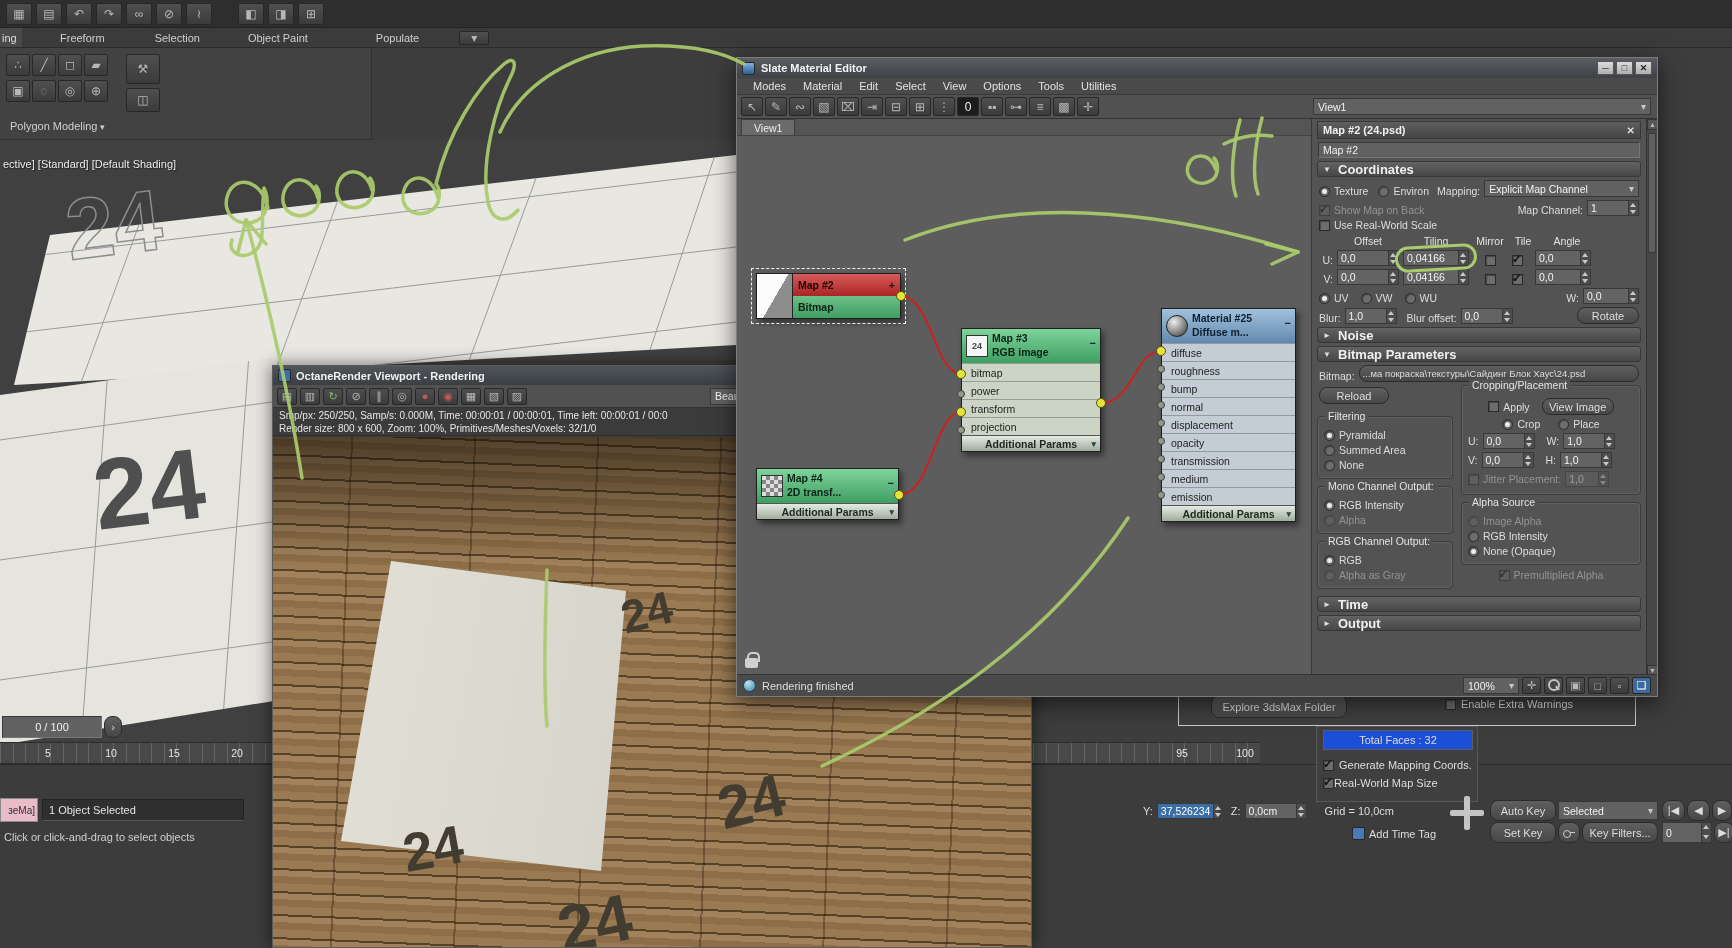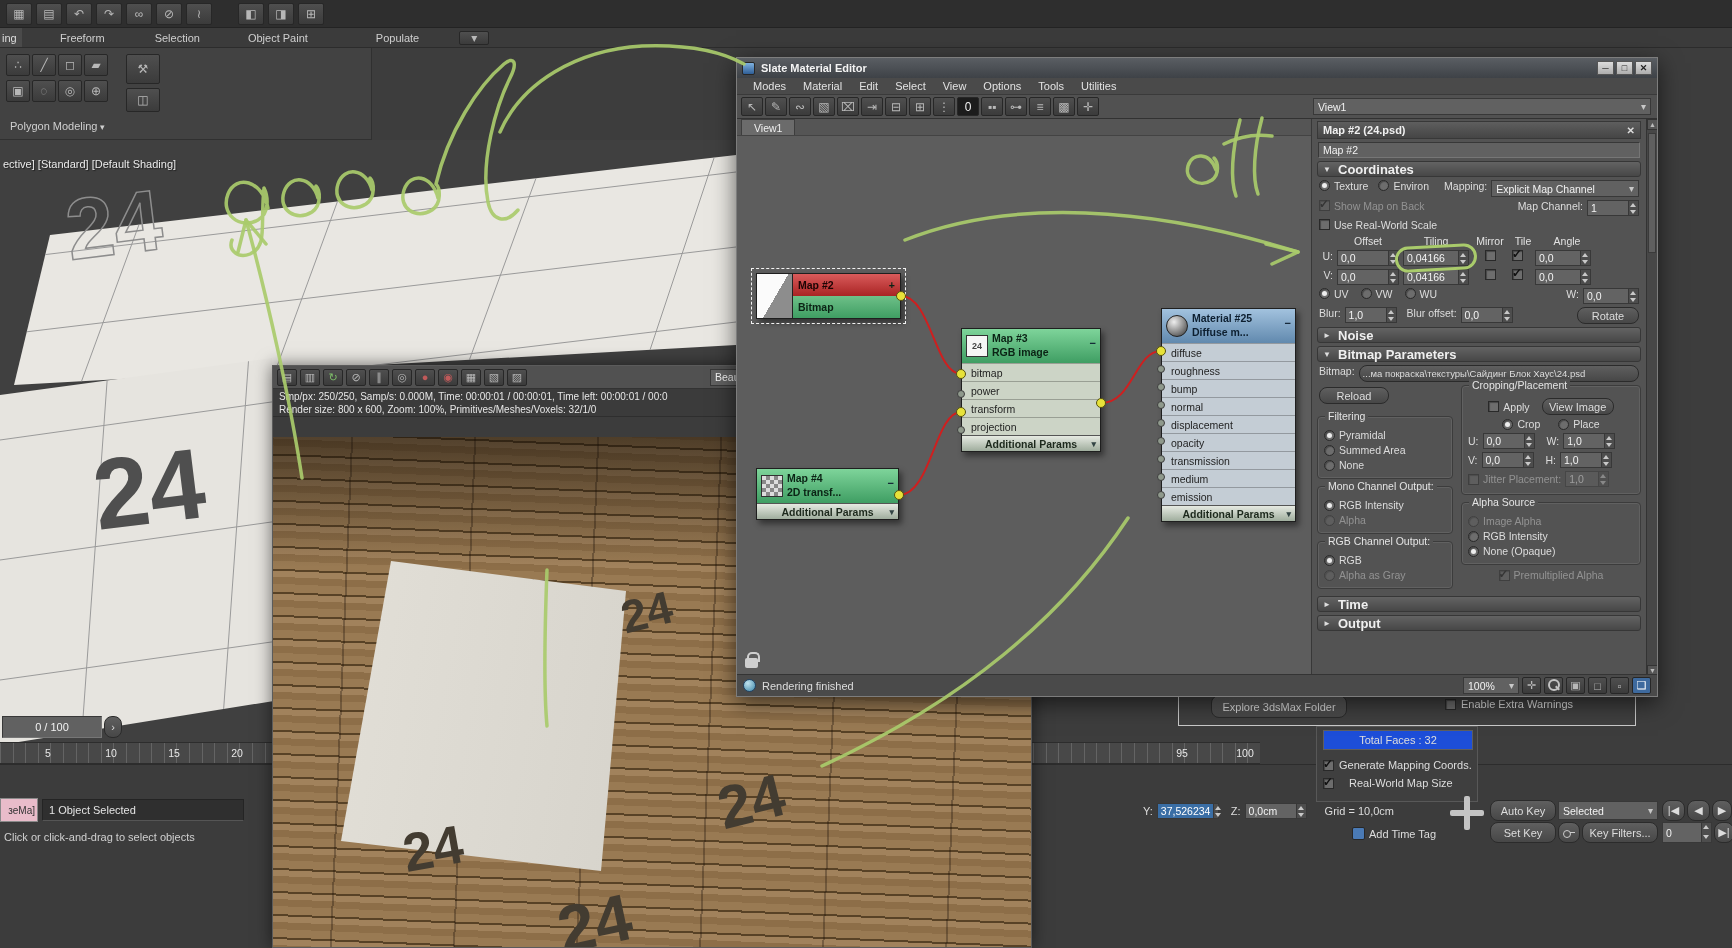--- a/index.html
+++ b/index.html
@@ -117,21 +117,21 @@
 .pscroll{position:absolute;right:0;top:0;bottom:0;width:11px;background:#474747;border-left:1px solid #333}
 .pthumb{position:absolute;left:1px;right:1px;top:14px;height:120px;background:#5f5f5f;border:1px solid #3a3a3a}
 .psarr{position:absolute;left:0;width:11px;height:11px;background:#565656;border:1px solid #333;color:#bbb;font-size:7px;display:flex;align-items:center;justify-content:center}
 .phead{height:18px;background:linear-gradient(#5e5e5e,#454545);border:1px solid #383838;display:flex;align-items:center;padding:0 5px;font-weight:700;color:#f0f0f0;font-size:11px}
 .px{margin-left:auto;font-size:10px;color:#ddd}
 .pname{margin:3px 1px;height:16px;font-size:10.5px}
 .ro{margin:3px 0 2px;height:16px;background:linear-gradient(#636363,#474747);border:1px solid #373737;border-radius:3px;display:flex;align-items:center;gap:5px;padding:0 5px;font-weight:700;color:#efefef;font-size:13px}
 .tri{font-size:8px;color:#ddd;width:10px}
 .tri.op::before{content:"▼"}
 .tri.cl::before{content:"►"}
-.prow{display:flex;align-items:flex-start;gap:4px;margin:3px 2px}
+.prow{display:flex;align-items:flex-end;gap:4px;margin:3px 2px}
 .lw{width:14px;text-align:right;flex:none}
 .w52{width:52px}.w56{width:56px}.w62{width:62px}.w66{width:66px}.w44{width:44px}
 .colh{display:flex;gap:4px;margin:4px 2px 0;color:#e2e2e2}
 .colh .c{text-align:center}
 .circ{position:relative}
 .circ::after{content:"";position:absolute;inset:-5px -8px;border:3px solid #a9cb6b;border-radius:14px;transform:rotate(-3deg);pointer-events:none}
 .grp{position:relative;border:1px solid #3c3c3c;border-radius:4px;box-shadow:0 0 0 1px #616161 inset;padding:9px 5px 4px;margin:7px 0 4px}
 .gl{position:absolute;top:-7px;left:7px;background:#535353;padding:0 3px;color:#e4e4e4}
 .gr{display:flex;align-items:center;gap:4px;margin:3px 1px}
 .bpcols{display:flex;gap:8px;align-items:flex-start}
@@ -247,21 +247,21 @@
       <span class="ck"></span>
       <span>Enable Extra Warnings</span>
     </div>
   </div>
   <div class="panelB">
     <div class="tfbox">Total Faces : 32</div>
     <div class="abs" style="left:6px;top:32px;display:flex;gap:5px;align-items:center">
       <span class="ck on"></span>
       <span>Generate Mapping Coords.</span>
     </div>
-    <div class="abs" style="left:6px;top:50px;display:flex;gap:15px;align-items:center">
+    <div class="abs" style="left:6px;top:50px;display:flex;gap:0;align-items:center">
       <span class="ck on"></span>
       <span>Real-World Map Size</span>
     </div>
   </div>
 
   <div class="brrow" style="left:1143px;top:803px">
     <span>Y:</span>
     <span class="spn w62">
         <span class="v" style="background:#3a6ea5;color:#fff">37,526234</span>
         <span class="ar">
@@ -299,20 +299,24 @@
         <span class="v">0</span>
         <span class="ar">
           <i class="u"></i>
           <i class="d"></i>
         </span>
       </span>
     <span class="btn" style="width:20px;height:21px;margin-left:2px">▶|</span>
   </div>
 
   <div class="octane">
+    <div class="otitle">
+      <span class="icon" style="width:13px;height:13px;background:#3d6ea8"></span>
+      <span>OctaneRender Viewport - Rendering</span>
+    </div>
     <div class="otools">
       <div class="icon">▤</div>
       <div class="icon">▥</div>
       <div class="icon" style="color:#7fbf6a">↻</div>
       <div class="icon">⊘</div>
       <div class="icon">∥</div>
       <div class="icon">◎</div>
       <div class="icon" style="color:#c05a5a">●</div>
       <div class="icon" style="color:#c05a5a">◉</div>
       <div class="icon">▦</div>
@@ -480,21 +484,21 @@
 
       <div class="ro">
         <span class="tri op"></span>
         <span>Coordinates</span>
       </div>
       <div class="prow">
         <span class="rd on"></span>
         <span>Texture</span>
         <span class="rd" style="margin-left:6px"></span>
         <span>Environ</span>
-        <span style="margin-left:11px">Mapping:</span>
+        <span style="margin-left:4px">Mapping:</span>
         <span class="cmb" style="flex:1">Explicit Map Channel</span>
       </div>
       <div class="prow">
         <span class="ck on dis"></span>
         <span class="dis">Show Map on Back</span>
         <span style="margin-left:auto">Map Channel:</span>
         <span class="spn w52">
             <span class="v">1</span>
             <span class="ar">
               <i class="u"></i>

